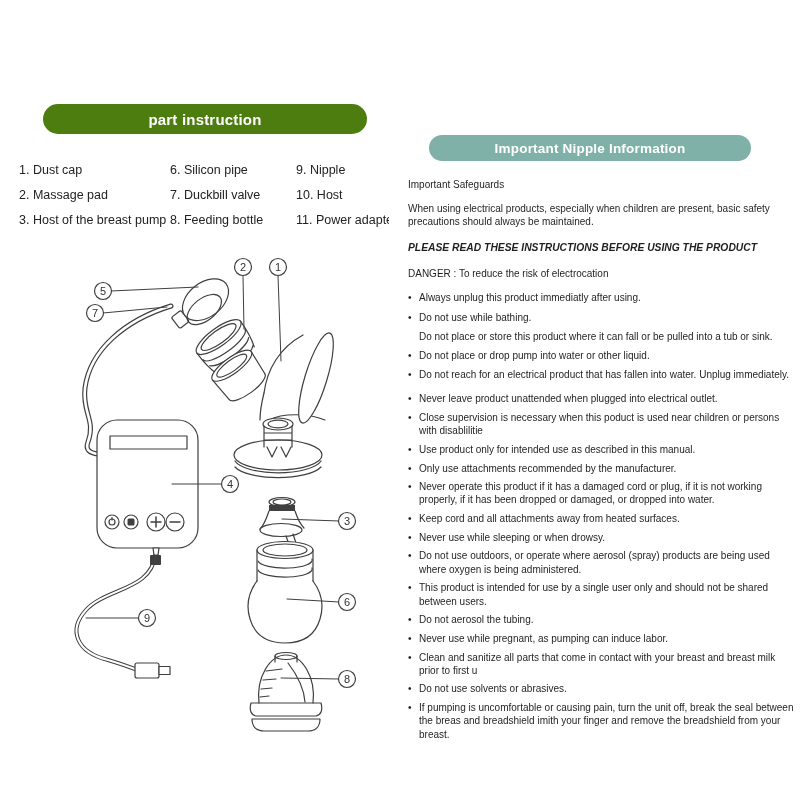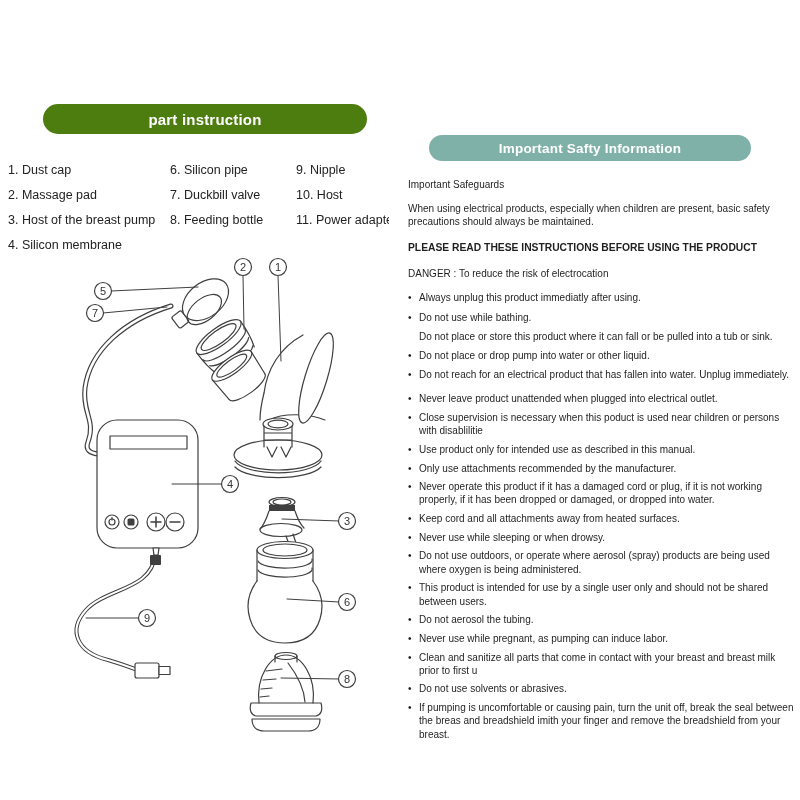--- a/index.html
+++ b/index.html
@@ -3,26 +3,26 @@
 <meta charset="utf-8">
 <style>
   html,body{margin:0;padding:0;background:#fff;}
   .page{position:relative;width:800px;height:800px;background:#ffffff;overflow:hidden;
         font-family:"Liberation Sans",sans-serif;color:#1b1b1b;}
   .pill{position:absolute;color:#fff;font-weight:bold;display:flex;align-items:center;
         justify-content:center;border-radius:16px;letter-spacing:.2px;}
   #pill-left{left:43px;top:104px;width:324px;height:30px;font-size:15px;}
   #pill-right{left:429px;top:135px;width:322px;height:26px;font-size:13.5px;}
   .parts{position:absolute;top:158px;font-size:12.5px;line-height:25px;white-space:nowrap;color:#222;}
-  #parts-col-1{left:8px;width:146px;}
+  #parts-col-1{left:19px;width:146px;}
   #parts-col-2{left:170px;width:126px;}
   #parts-col-3{left:296px;width:93px;overflow:hidden;}
   .safety{position:absolute;left:408px;top:178px;width:390px;font-size:10px;line-height:1.32;color:#1f1f1f;}
   .safety .para{margin-top:11px;}
-  .safety .notice{margin-top:12px;font-weight:bold;font-size:10.3px;}
+  .safety .notice{margin-top:12px;font-weight:bold;font-size:10.3px;font-style:italic;}
   .safety .danger-head{margin-top:13px;}
   .safety .warn-head{margin-top:15px;}
   .safety .warn-head .wl{font-weight:bold;}
   .blist{margin-top:11px;}
   .blist .item{display:flex;margin-bottom:6px;}
   .blist .m{width:11px;flex:none;}
   .blist .t{flex:1;}
   #warning-list .item{margin-bottom:5.5px;}
   svg.diagram{position:absolute;left:20px;top:250px;}
   svg.diagram *{vector-effect:none;}
@@ -37,21 +37,20 @@
 
 <div class="page">
 
   <div class="pill" id="pill-left" style="background: #4d7c0f;">part instruction</div>
 
   <div class="parts" id="parts-col-1">
 
   <div>1. Dust cap</div>
       <div>2. Massage pad</div>
       <div>3. Host of the breast pump</div>
-      <div>4. Silicon membrane</div>
     </div>
   <div class="parts" id="parts-col-2">
 
       <div>6. Silicon pipe</div>
       <div>7. Duckbill valve</div>
       <div>8. Feeding bottle</div>
     </div>
   <div class="parts" id="parts-col-3">
 
   <div>9. Nipple</div>
@@ -207,21 +206,21 @@
         <circle cx="327" cy="429" r="8.5" class="fillw"></circle>
         <text x="327" y="432.8" class="callout-num">8</text>
       </g>
       <g>
         <circle cx="127" cy="368" r="8.5" class="fillw"></circle>
         <text x="127" y="371.8" class="callout-num">9</text>
       </g>
     </g>
   </svg>
 
-  <div class="pill" id="pill-right" style="background: rgb(127, 177, 168);">Important Safty Information</div>
+  <div class="pill" id="pill-right" style="background: rgb(127, 177, 168);">Important Nipple Information</div>
 
   <div class="safety">
     <div>Important Safeguards</div>
     <div class="para">When using electrical products, especially when children are present, basic safety precautions should always be maintained.</div>
     <div class="notice">PLEASE READ THESE INSTRUCTIONS BEFORE USING THE PRODUCT</div>
     <div class="danger-head">DANGER : To reduce the risk of electrocation</div>
 
     <div class="blist" id="danger-list">
 
         <div class="item">

